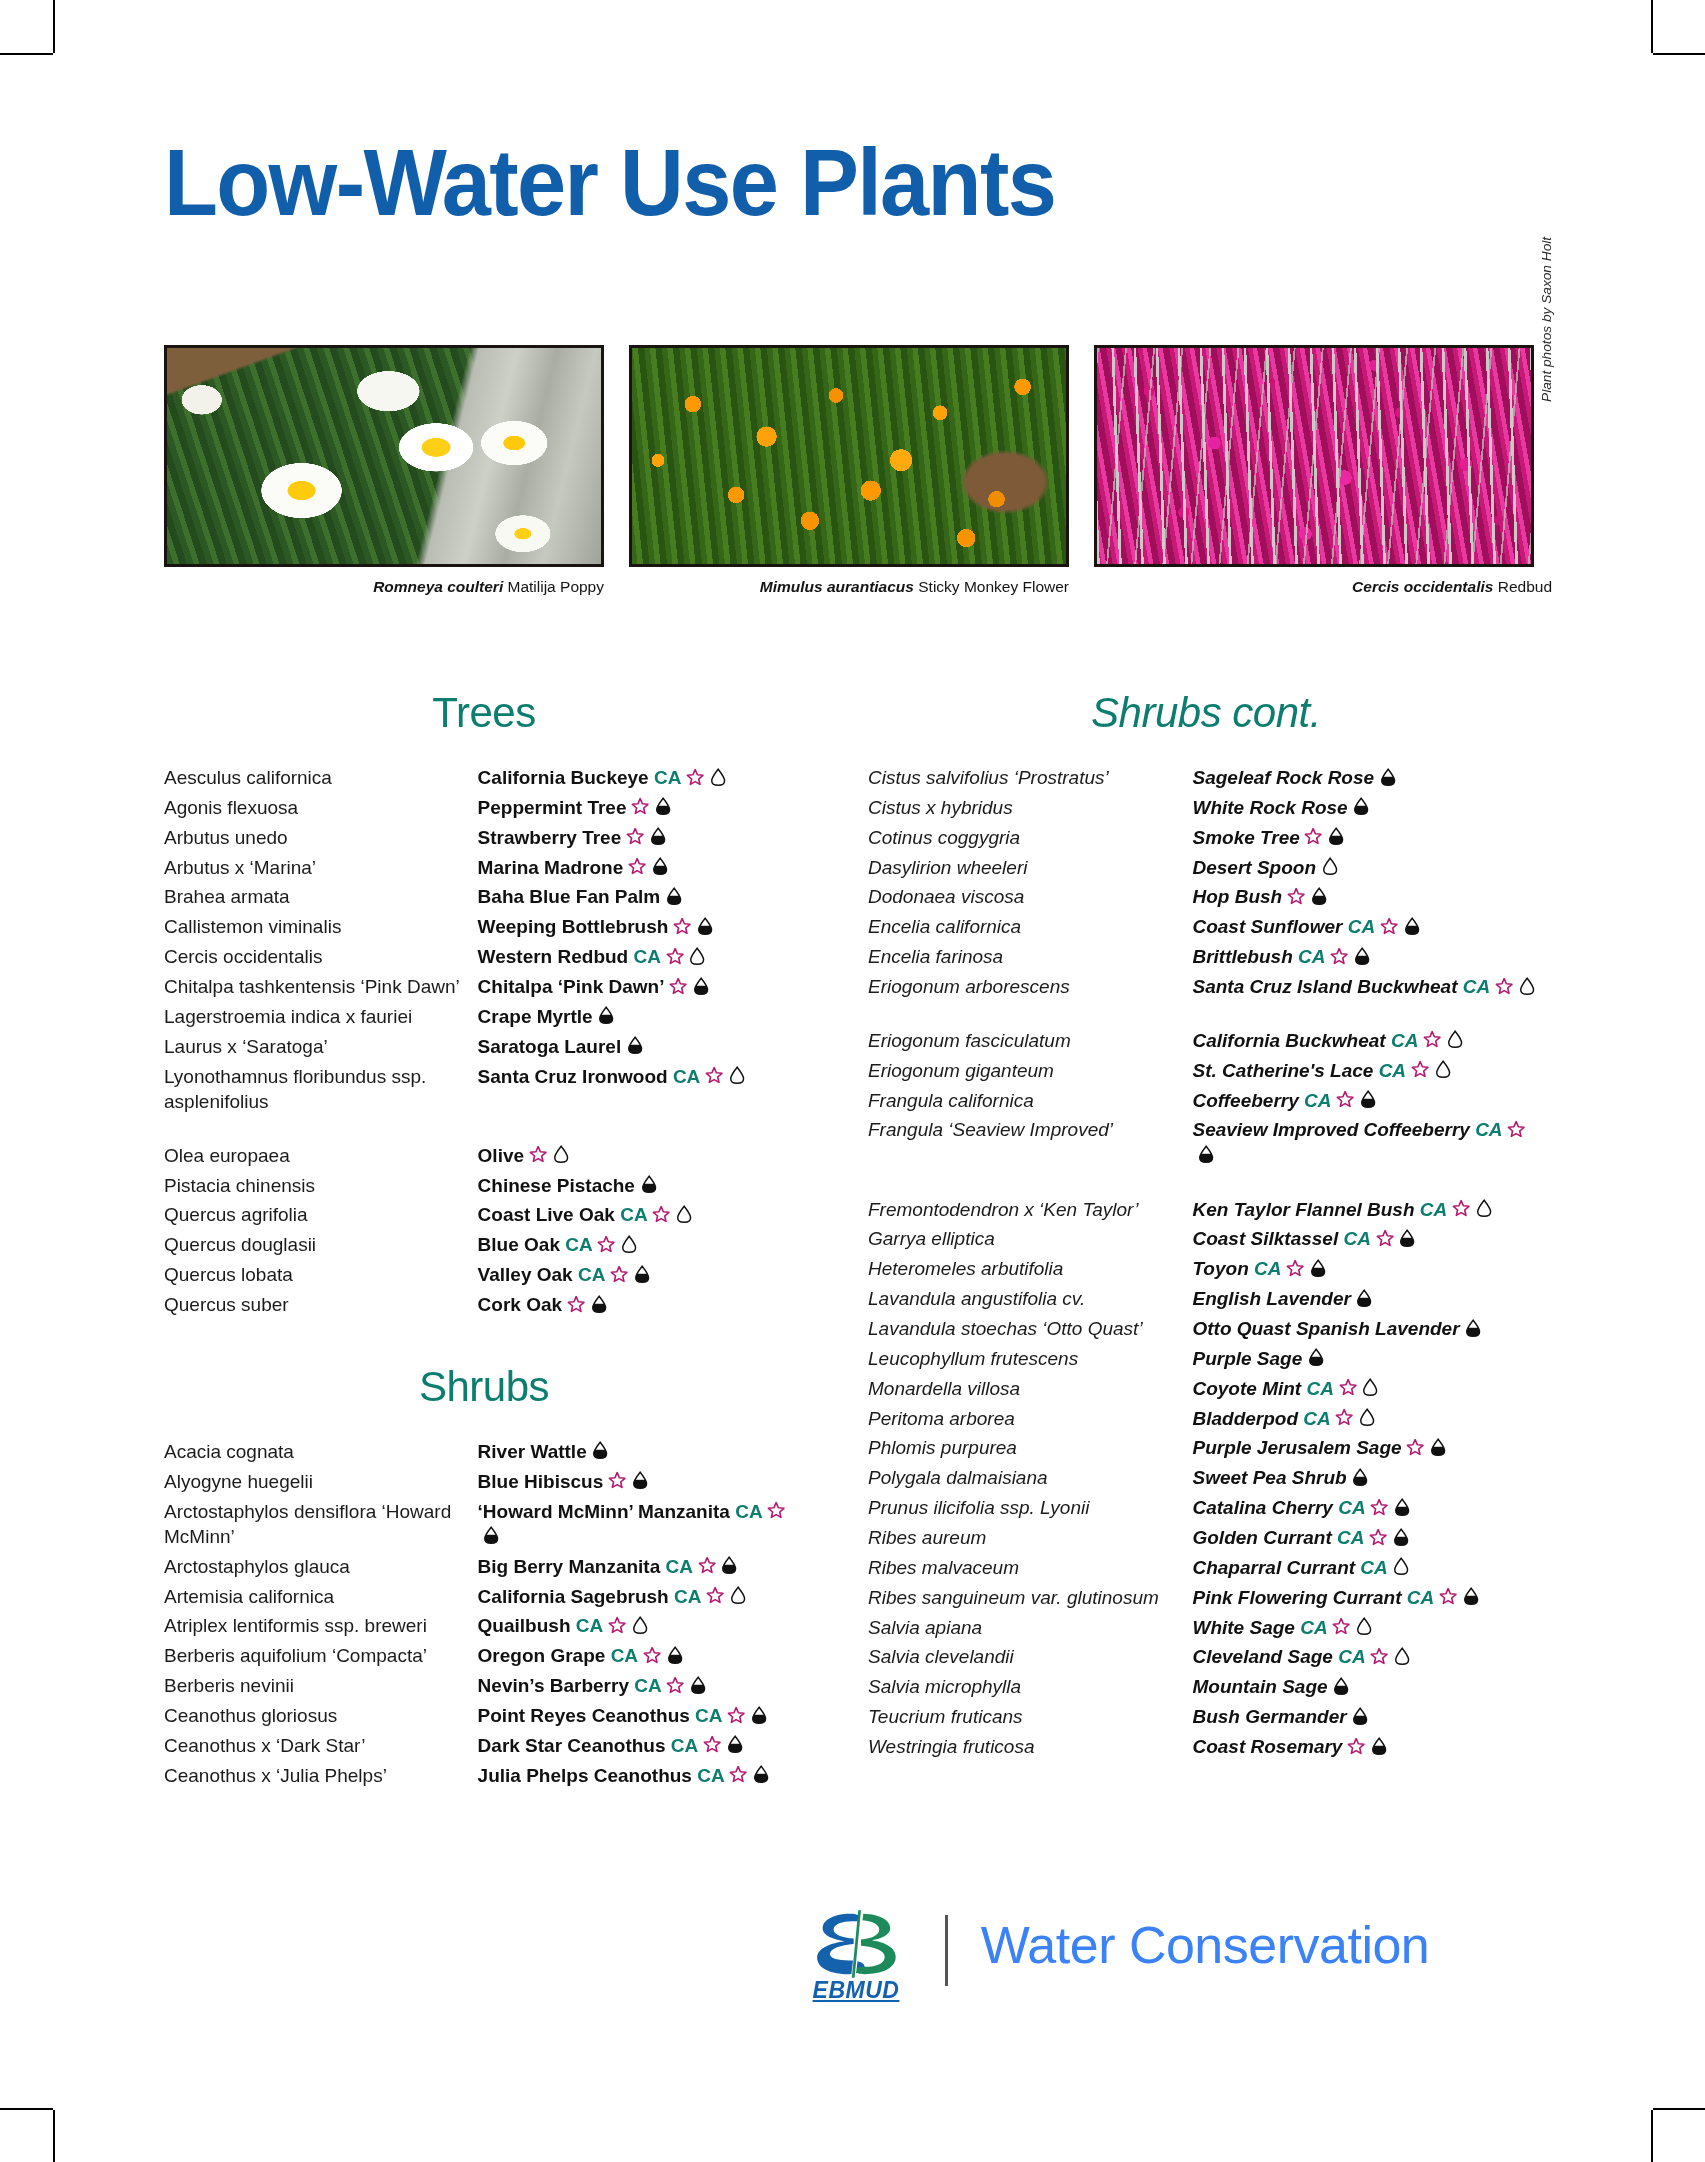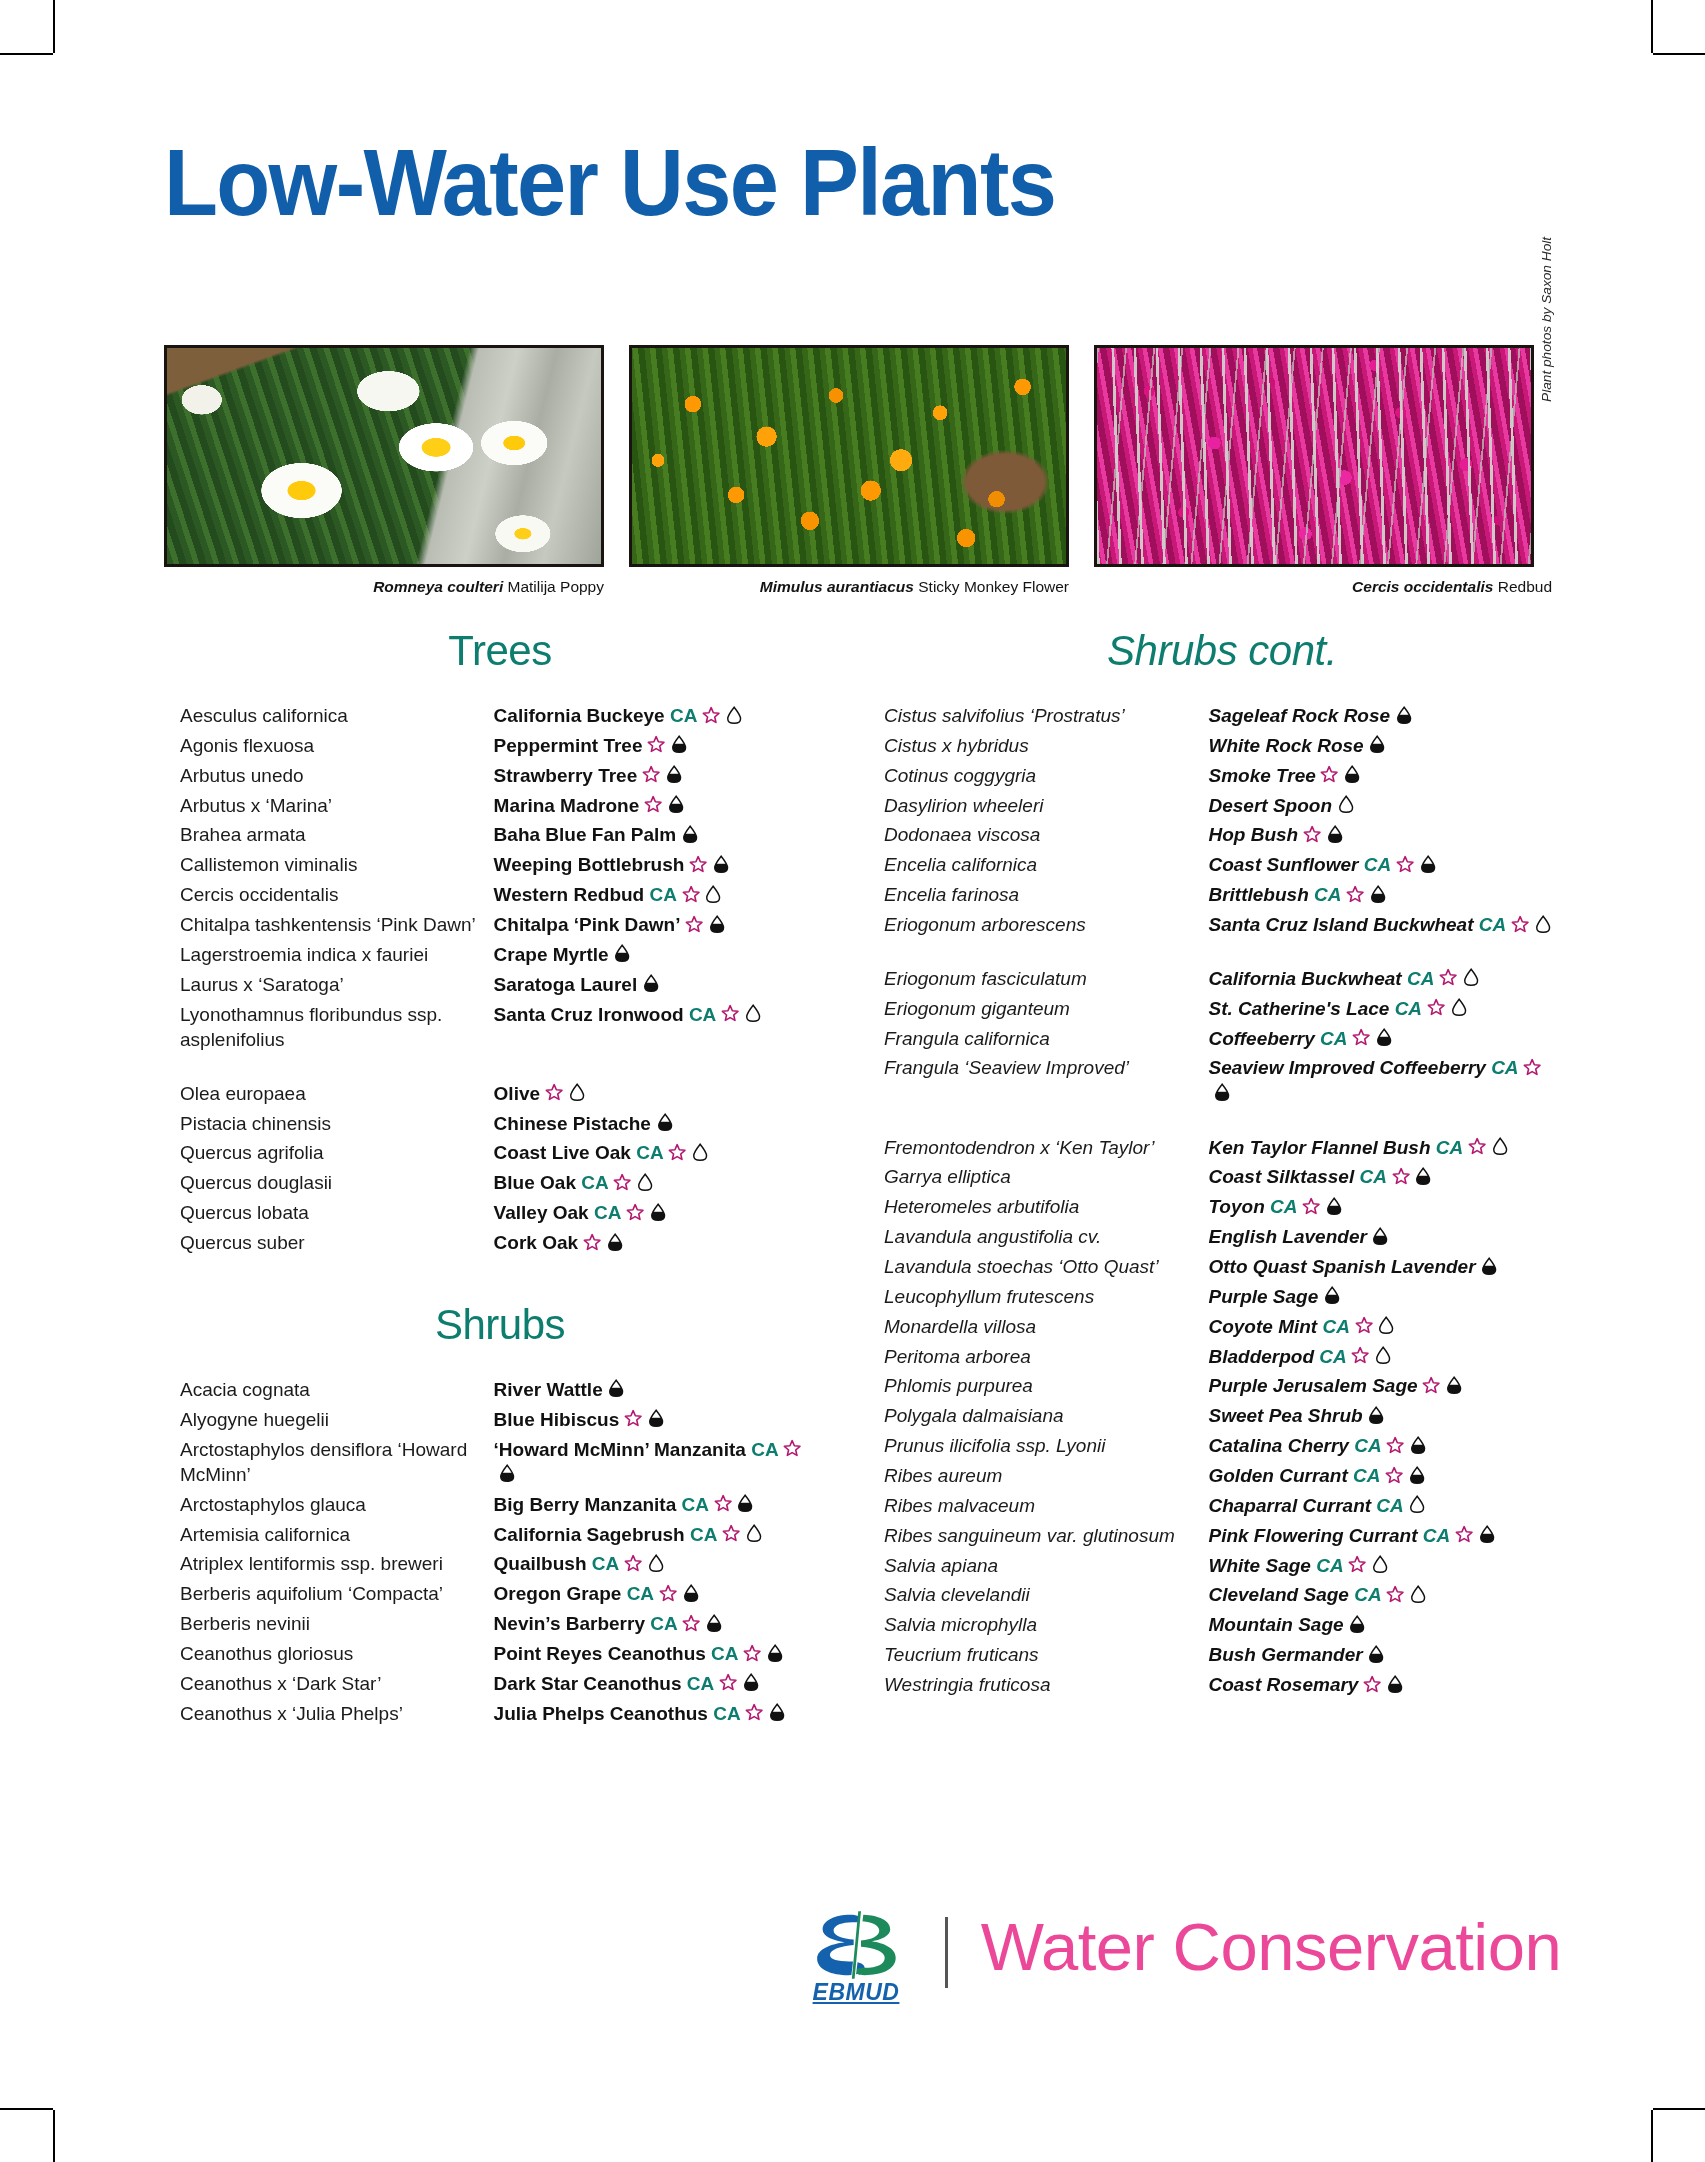--- a/index.html
+++ b/index.html
@@ -105,21 +105,21 @@
   .cap span{font-weight:normal;}
 
   .photo-credit{
     position:absolute; left:1539px; top:402px;
     font-size:13.7px; font-style:italic; color:#2a2a2a;
     white-space:nowrap;
     transform:rotate(-90deg); transform-origin:left top;
   }
 
   
-  .col{position:absolute; top:630px;margin-left:16px;}
+  .col{position:absolute; top:692px;}
   .col-left{left:164px; width:640px;}
   .col-right{left:868px; width:676px;font-style:italic;}
 
   .sec-head{
     text-align:center; color:#0C7D6E;
     font-size:42px; font-weight:normal; line-height:1;
     margin:0 0 31px 0; letter-spacing:-0.5px;
   }
   .sec-head.shrubs-left{margin-top:44px;}
 
@@ -141,21 +141,21 @@
   .footer{position:absolute; left:802px; top:1908px; display:flex; align-items:center;}
   .ebmud{position:relative; width:108px; height:102px;}
   .ebmud-mark{position:absolute; left:5.5px; top:1.8px; width:95px; height:68px;}
   .ebmud-word{
     position:absolute; left:0; top:69px; width:108px; text-align:center;
     font-size:23px; font-weight:bold; font-style:italic; color:#1462AD;
     letter-spacing:0.5px;
     text-decoration:underline;
   }
   .divider{width:2.7px; height:71px; background:#555; margin:0 33px 16.4px 35px;}
-  .wc{font-size:67px; color:#ec4899; letter-spacing:-0.5px; margin-bottom:28px; white-space:nowrap;}
+  .wc{font-size:52px; color:#3b82f6; letter-spacing:-0.5px; margin-bottom:28px; white-space:nowrap;}
 </style>
 </head>
 <body>
 
 <div class="page">
 
   <div class="crop v" style="left:53px;top:0;"></div>
   <div class="crop h" style="left:0;top:53px;"></div>
   <div class="crop v" style="right:53px;top:0;"></div>
   <div class="crop h" style="right:0;top:53px;"></div>

